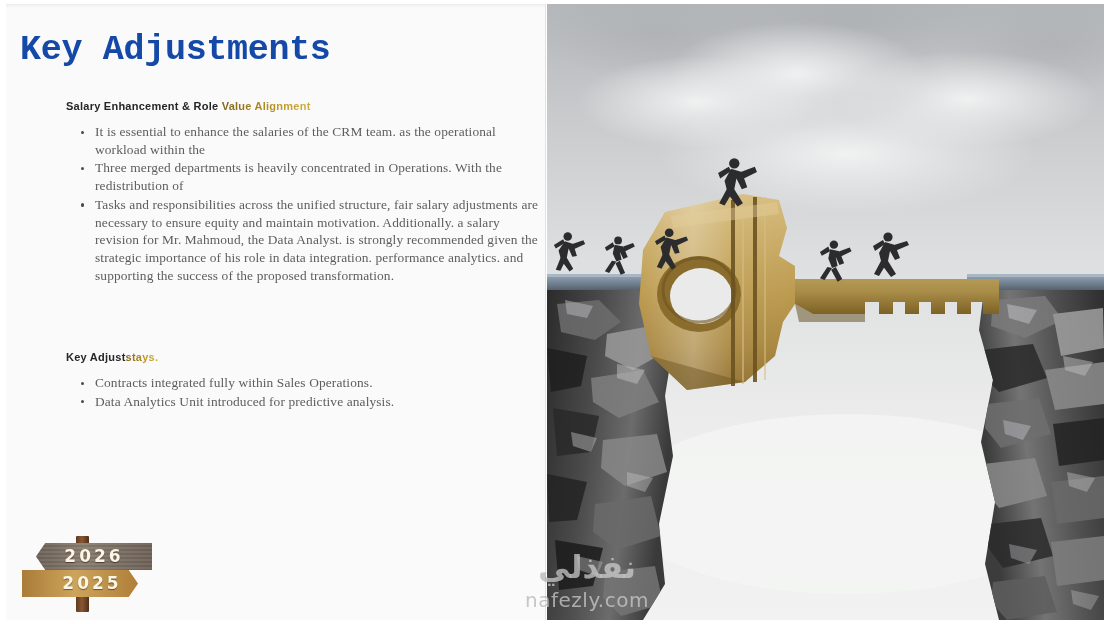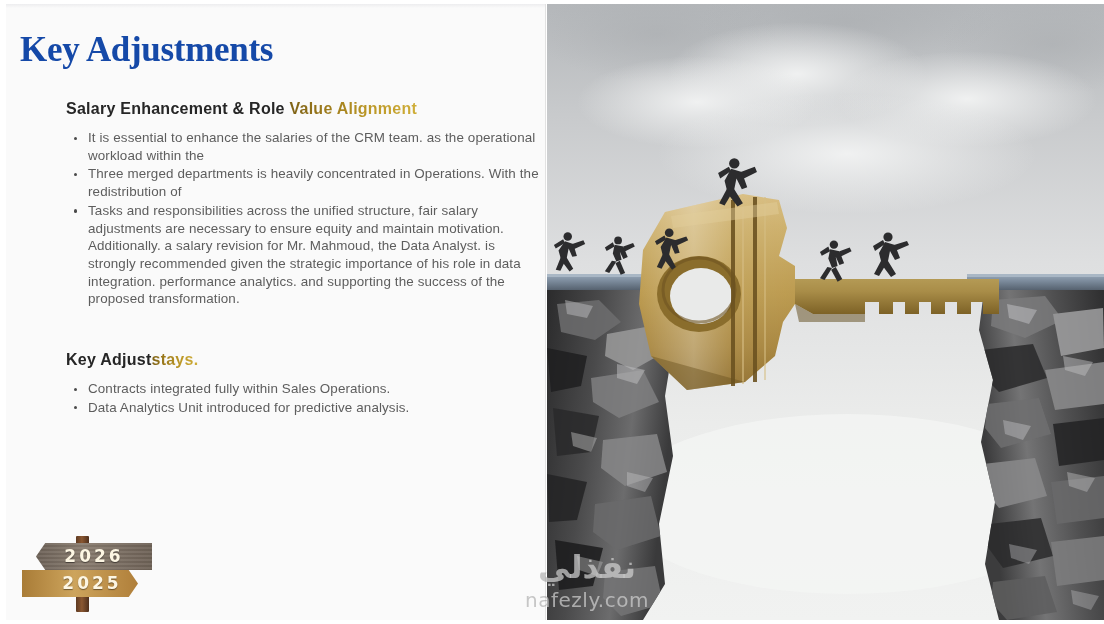--- a/index.html
+++ b/index.html
@@ -41,53 +41,54 @@
   }
 
   .page-title {
     position: absolute;
     left: 14px;
     top: 26px;
     font-size: 35px;
     font-weight: bold;
     letter-spacing: -0.3px;
     color: #1549a8;
-    font-family: Liberation Serif, serif;
+    font-family: Liberation Mono, monospace;
     white-space: nowrap;
   }
 
   .section {
     position: absolute;
     left: 60px;
     width: 480px;
   }
 
   .section-1 { top: 96px; }
   .section-2 { top: 347px; }
 
   .section-heading {
-    font-size: 16px;
+    font-size: 11px;
     font-weight: bold;
     letter-spacing: 0.25px;
     margin-bottom: 11px;
     white-space: nowrap;
   }
   .heading-dark { color: #262626; }
   .heading-gold {
     background: linear-gradient(90deg, #7d6116 0%, #9c7a1c 28%, #bb9726 62%, #cfae39 100%);
     -webkit-background-clip: text;
     background-clip: text;
     color: #b08f22;
     -webkit-text-fill-color: transparent;
   }
 
   ul.bullets {
     list-style: none;
-    margin: 0;
+    margin: 7px;
     padding: 0;
+    font-family: Liberation Serif, serif;
   }
 
   ul.bullets li {
     position: relative;
     padding-left: 22px;
     font-size: 13.4px;
     line-height: 17.7px;
     color: #5d5d5d;
     letter-spacing: 0.12px;
     margin-bottom: 1px;

